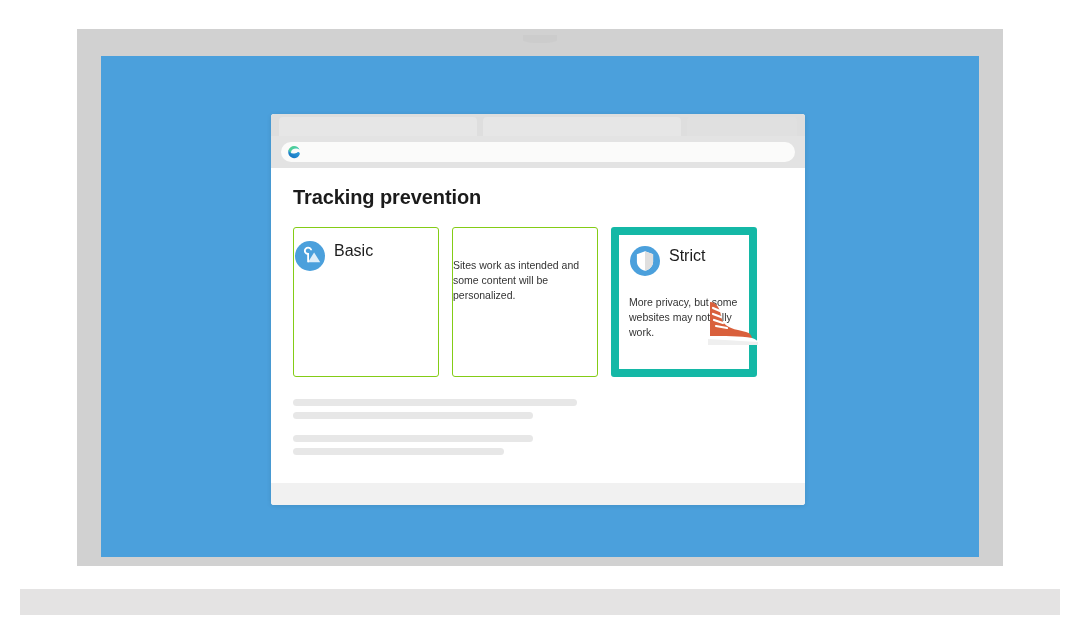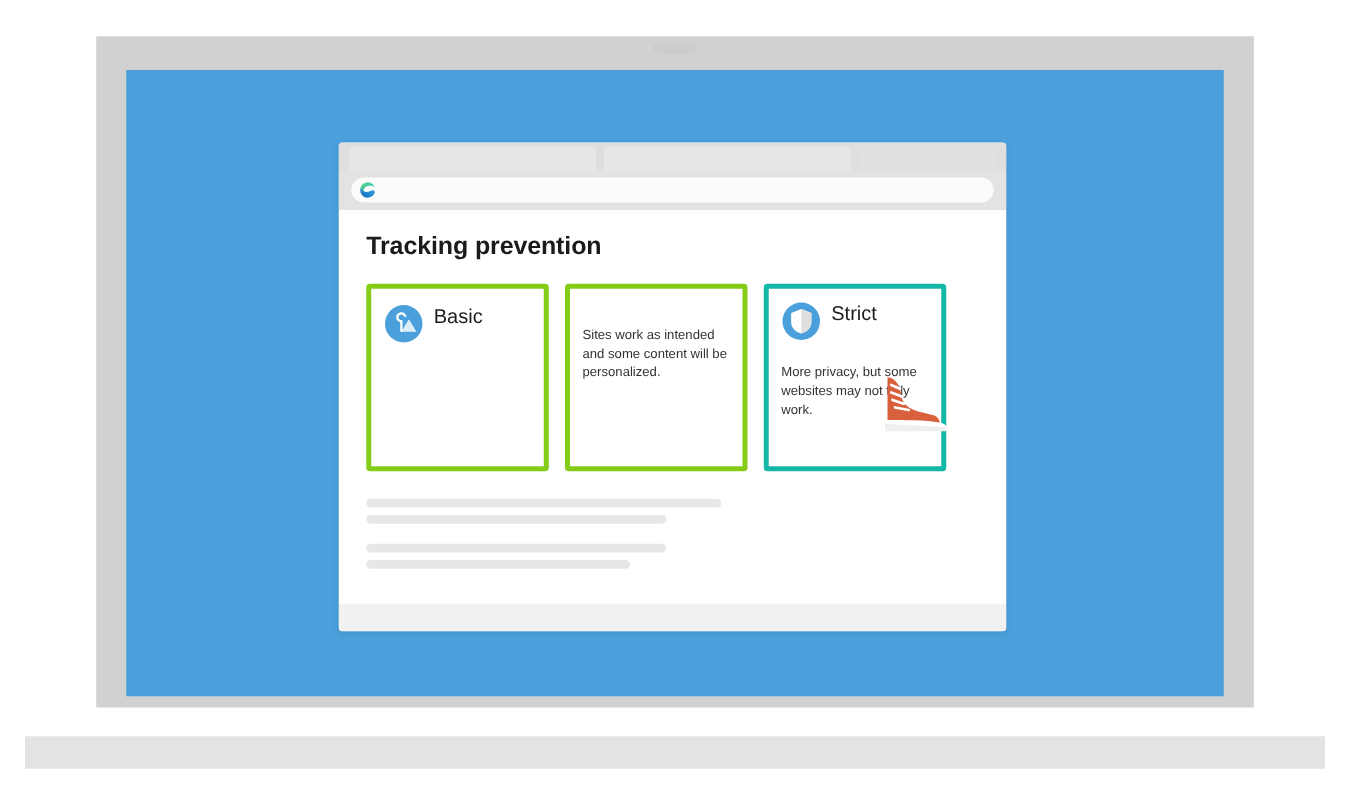--- a/index.html
+++ b/index.html
@@ -150,27 +150,27 @@
 
   
   #option-cards {
     display: flex;
     gap: 13px;
   }
   .option-card {
     width: 146px;
     box-sizing: border-box;
     background: #ffffff;
-    border: 4px solid #84cc16;
+    border: 1px solid #84cc16;
     border-radius: 3px;
-    padding: 12px 12px 14px 10px;
+    padding: 12px 12px 14px 0;
     min-height: 150px;
   }
   .option-card.selected {
-    border: 4px solid #14b8a6;
+    border: 8px solid #14b8a6;
     padding: 10px 10px 12px 10px;
   }
   .option-head {
     display: flex;
     align-items: flex-start;
     gap: 8px;
   }
   .option-icon {
     width: 32px;
     height: 32px;

